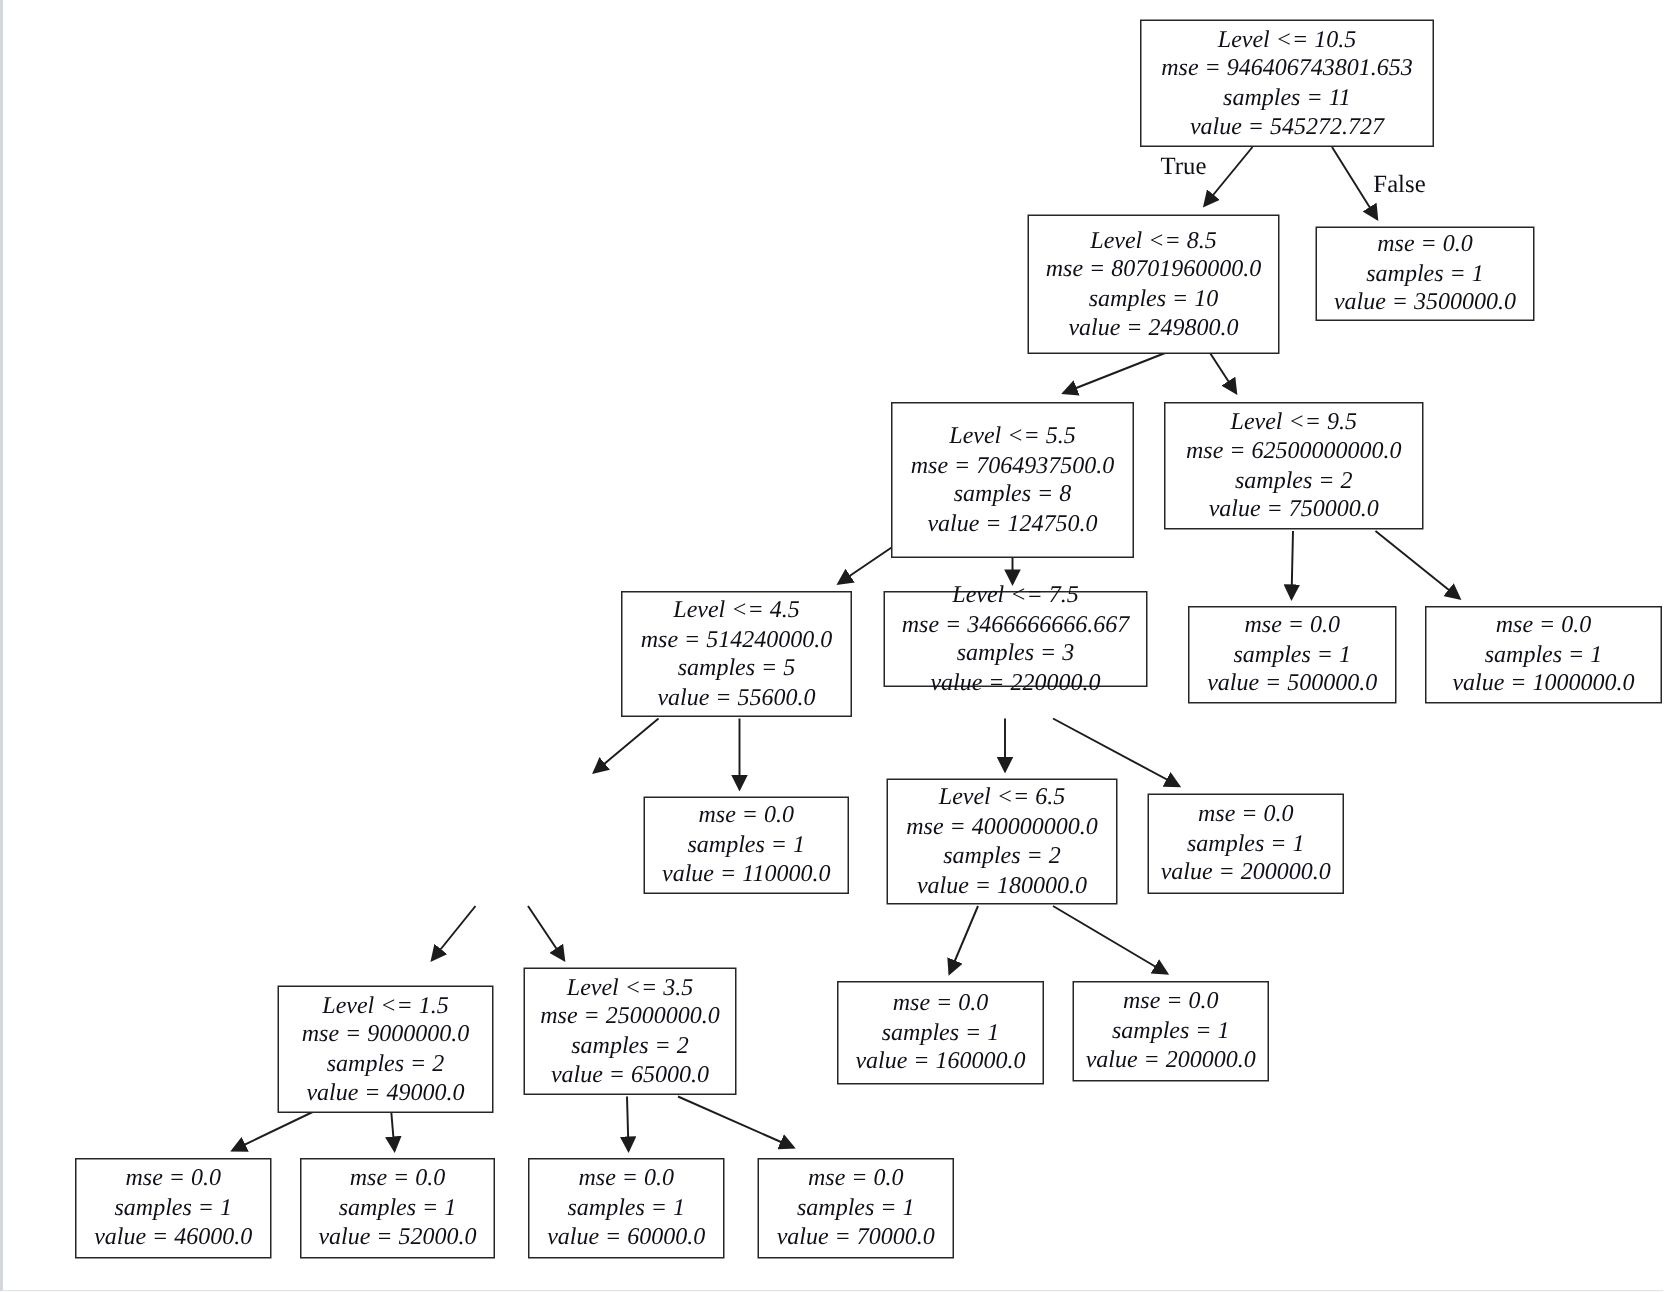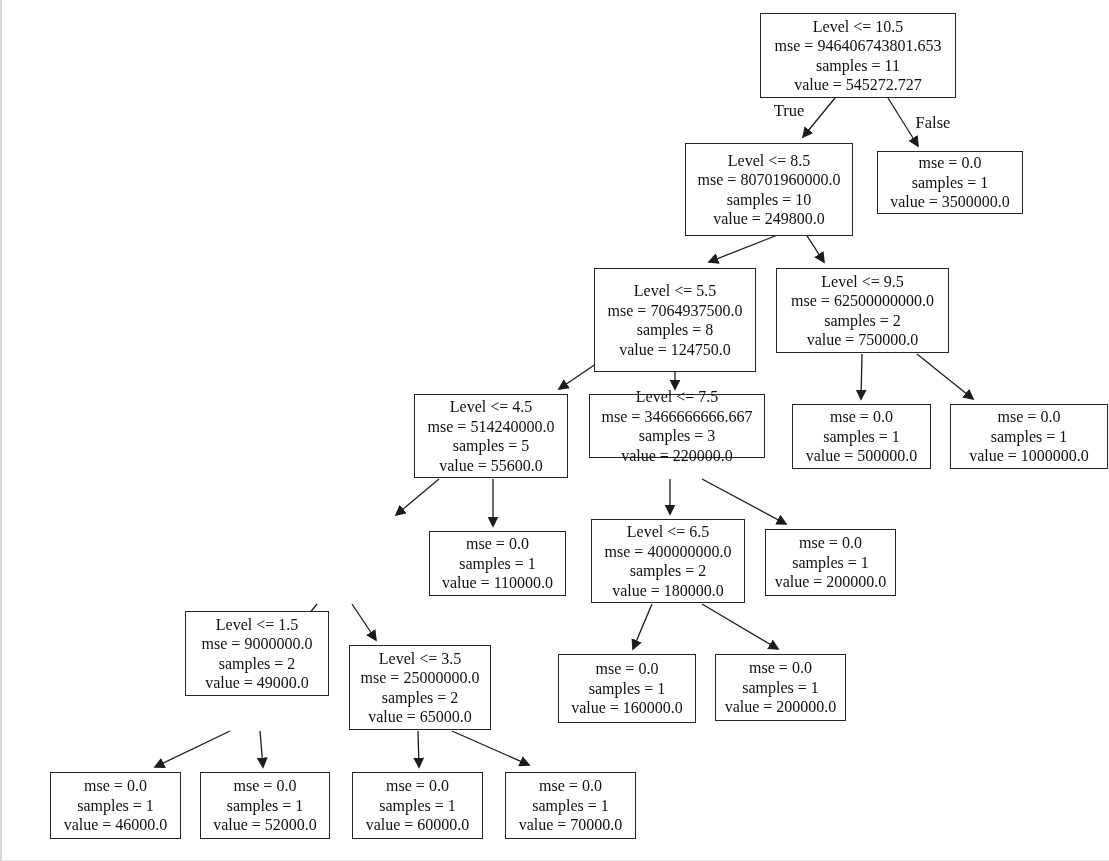--- a/index.html
+++ b/index.html
@@ -21,20 +21,21 @@
     background:#ffffff;
     display:flex;
     flex-direction:column;
     align-items:center;
     justify-content:center;
     text-align:center;
     font-size:16px;
     line-height:19.5px;
     color:#0f0f18;
     white-space:nowrap;
+    font-style:italic;
   }
   .edge-label{
     position:absolute;
     font-size:16.5px;
     color:#0f0f18;
     text-align:center;
   }
   svg line{stroke:#1c1c1c;stroke-width:1.3;}
 </style>
 </head>
@@ -146,21 +147,21 @@
     <div>samples = 2</div>
     <div>value = 180000.0</div>
   </div>
 
   <div class="node" style="left:763px;top:529px;width:131px;height:67px">
     <div>mse = 0.0</div>
     <div>samples = 1</div>
     <div>value = 200000.0</div>
   </div>
 
-  <div class="node" style="left:183px;top:611px;width:144px;height:85px">
+  <div class="node" style="left:183px;top:657px;width:144px;height:85px">
     <div>Level &lt;= 1.5</div>
     <div>mse = 9000000.0</div>
     <div>samples = 2</div>
     <div>value = 49000.0</div>
   </div>
 
   <div class="node" style="left:347px;top:645px;width:142px;height:85px">
     <div>Level &lt;= 3.5</div>
     <div>mse = 25000000.0</div>
     <div>samples = 2</div>

